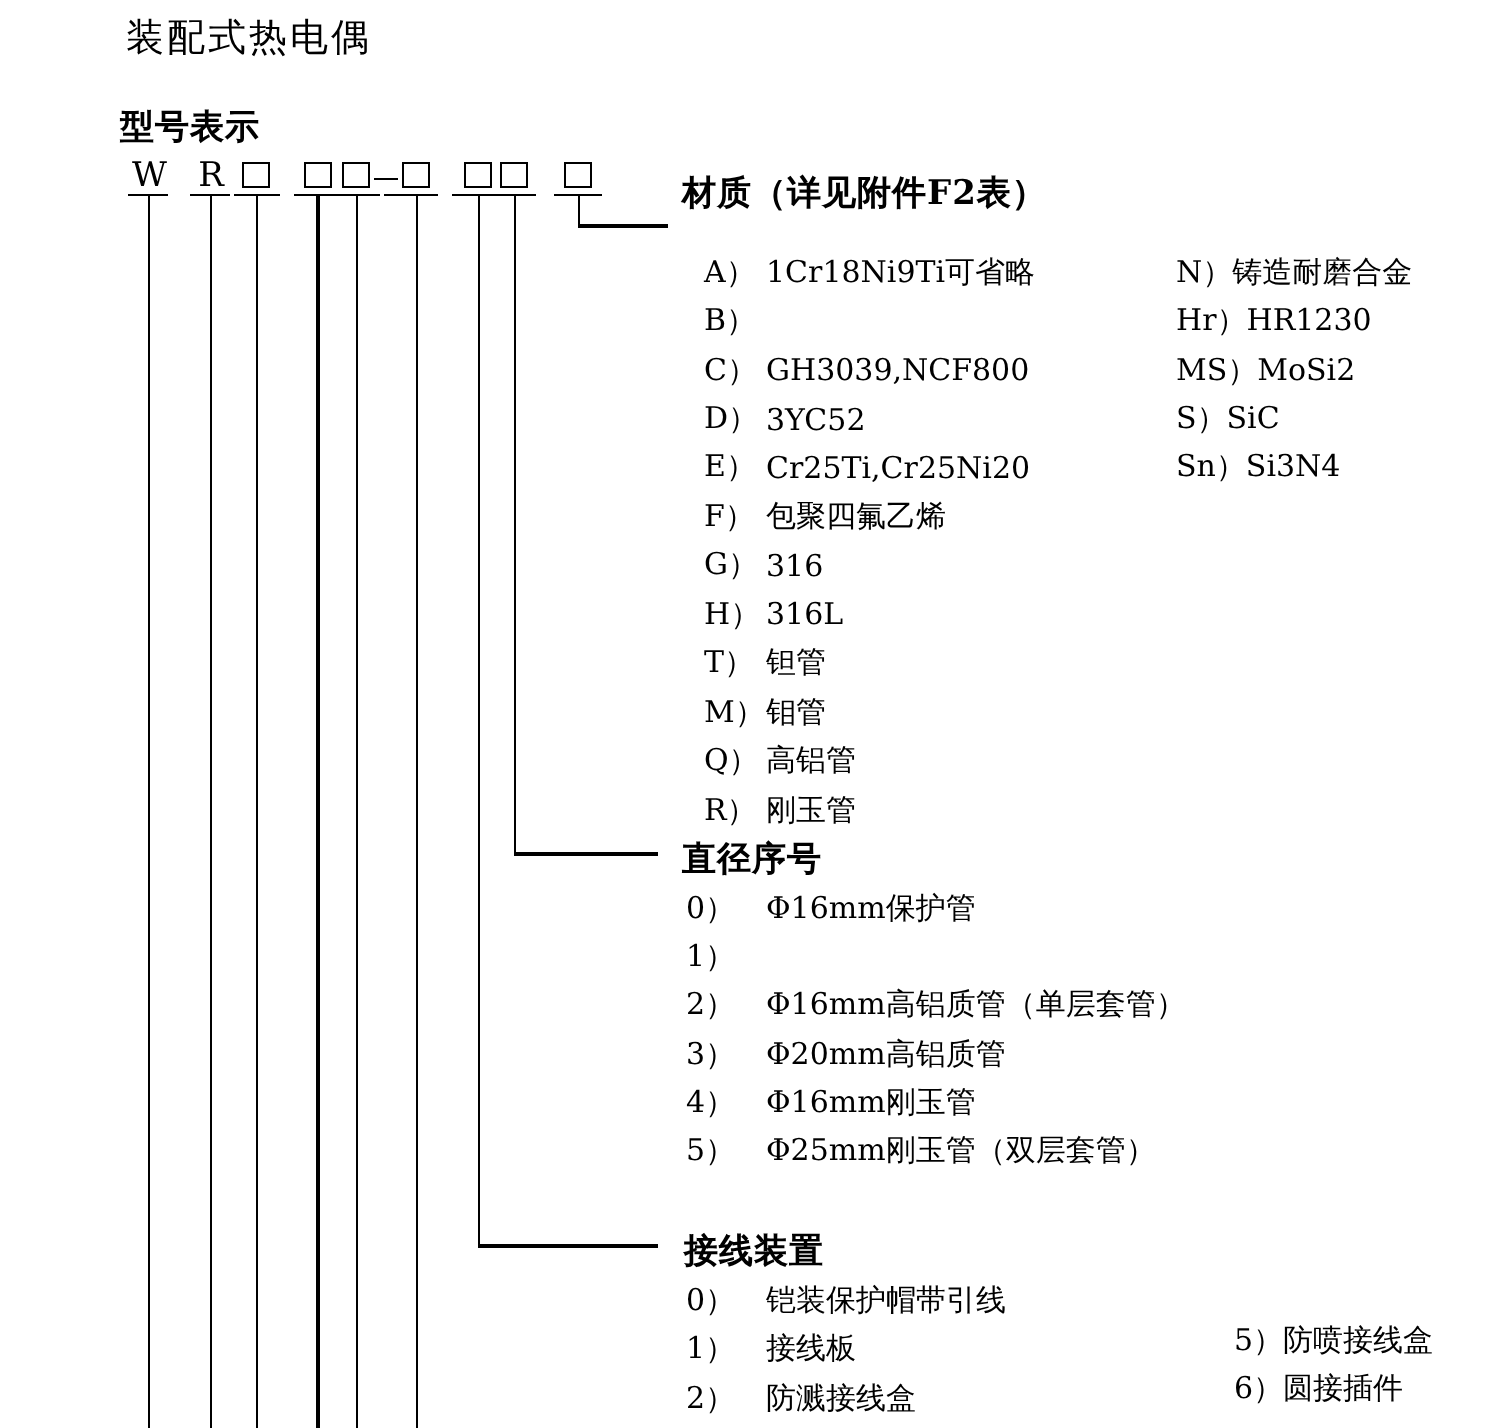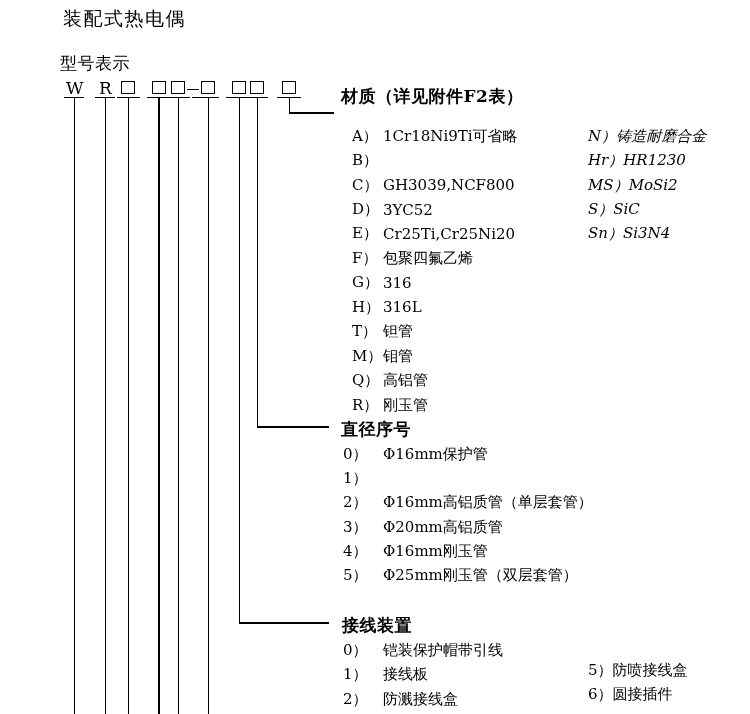--- a/index.html
+++ b/index.html
@@ -26,21 +26,21 @@
   .code{display:inline-block;}
   .w31{width:31px;}
   .w40{width:40px;}
 </style>
 </head>
 <body>
 
 <div class="page">
 
   <div class="abs title" style="left:32px;top:6px;">装配式热电偶</div>
-  <div class="abs subtitle" style="left:29px;top:52px;">型号表示</div>
+  <div class="abs subtitle" style="left:29px;top:52px;font-weight:bold;">型号表示</div>
 
   <span class="cchar" style="left:35px;">W</span>
   <span class="cchar" style="left:66px;">R</span>
 
   <span class="cbox" style="left:90px;"></span>
   <span class="cbox" style="left:120.5px;"></span>
   <span class="cbox" style="left:140px;"></span>
   <span class="hl" style="left:155.5px;top:88.5px;width:12px;"></span>
   <span class="cbox" style="left:170px;"></span>
   <span class="cbox" style="left:201px;"></span>
@@ -116,21 +116,21 @@
     <div class="row h244">
         <span class="code w31">Q）</span>
         <span>高铝管</span>
       </div>
     <div class="row h244">
         <span class="code w31">R）</span>
         <span>刚玉管</span>
       </div>
   </div>
 
-  <div class="list" style="left:557px;top:124px;font-style:italic;">
+  <div class="list" style="left:557px;top:124px;">
     <div class="row h244">N）铸造耐磨合金</div>
     <div class="row h244">Hr）HR1230</div>
     <div class="row h244">MS）MoSi2</div>
     <div class="row h244">S）SiC</div>
     <div class="row h244">Sn）Si3N4</div>
   </div>
 
   <div class="heading" style="left:310px;top:418px;">直径序号</div>
 
   <div class="list" style="left:312px;top:442px;">
@@ -169,18 +169,18 @@
     <div class="row h245">
         <span class="code w40">1）</span>
         <span>接线板</span>
       </div>
     <div class="row h245">
         <span class="code w40">2）</span>
         <span>防溅接线盒</span>
       </div>
   </div>
 
-  <div class="list" style="left:557px;top:658px;">
+  <div class="list" style="left:586px;top:658px;">
     <div class="row h245">5）防喷接线盒</div>
     <div class="row h245">6）圆接插件</div>
   </div>
 
 </div>
 
 </body></html>

